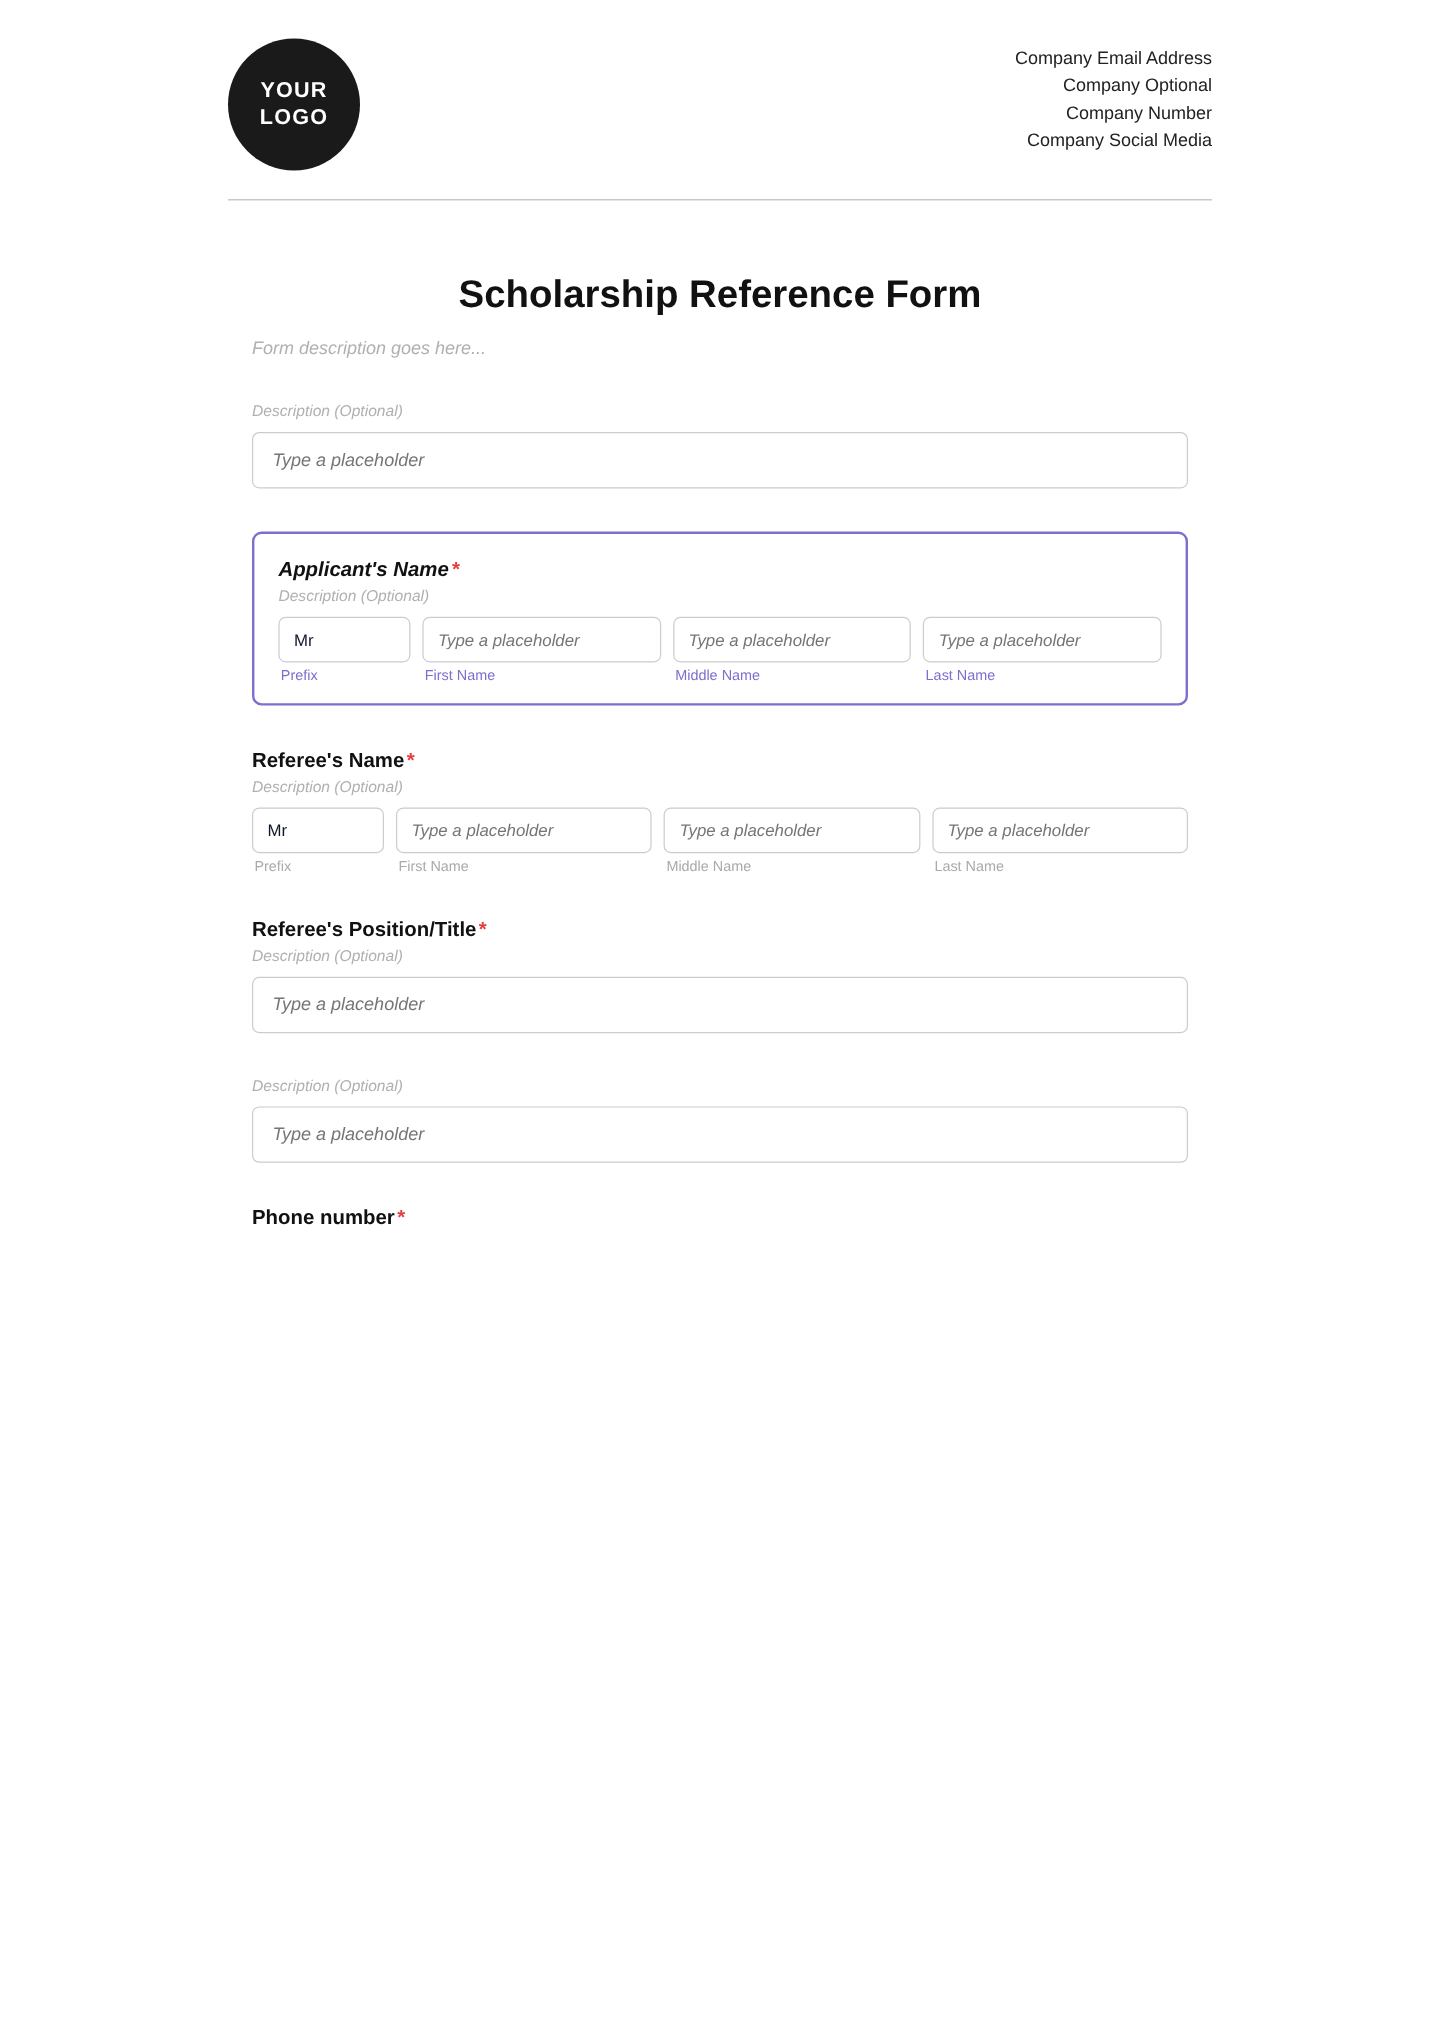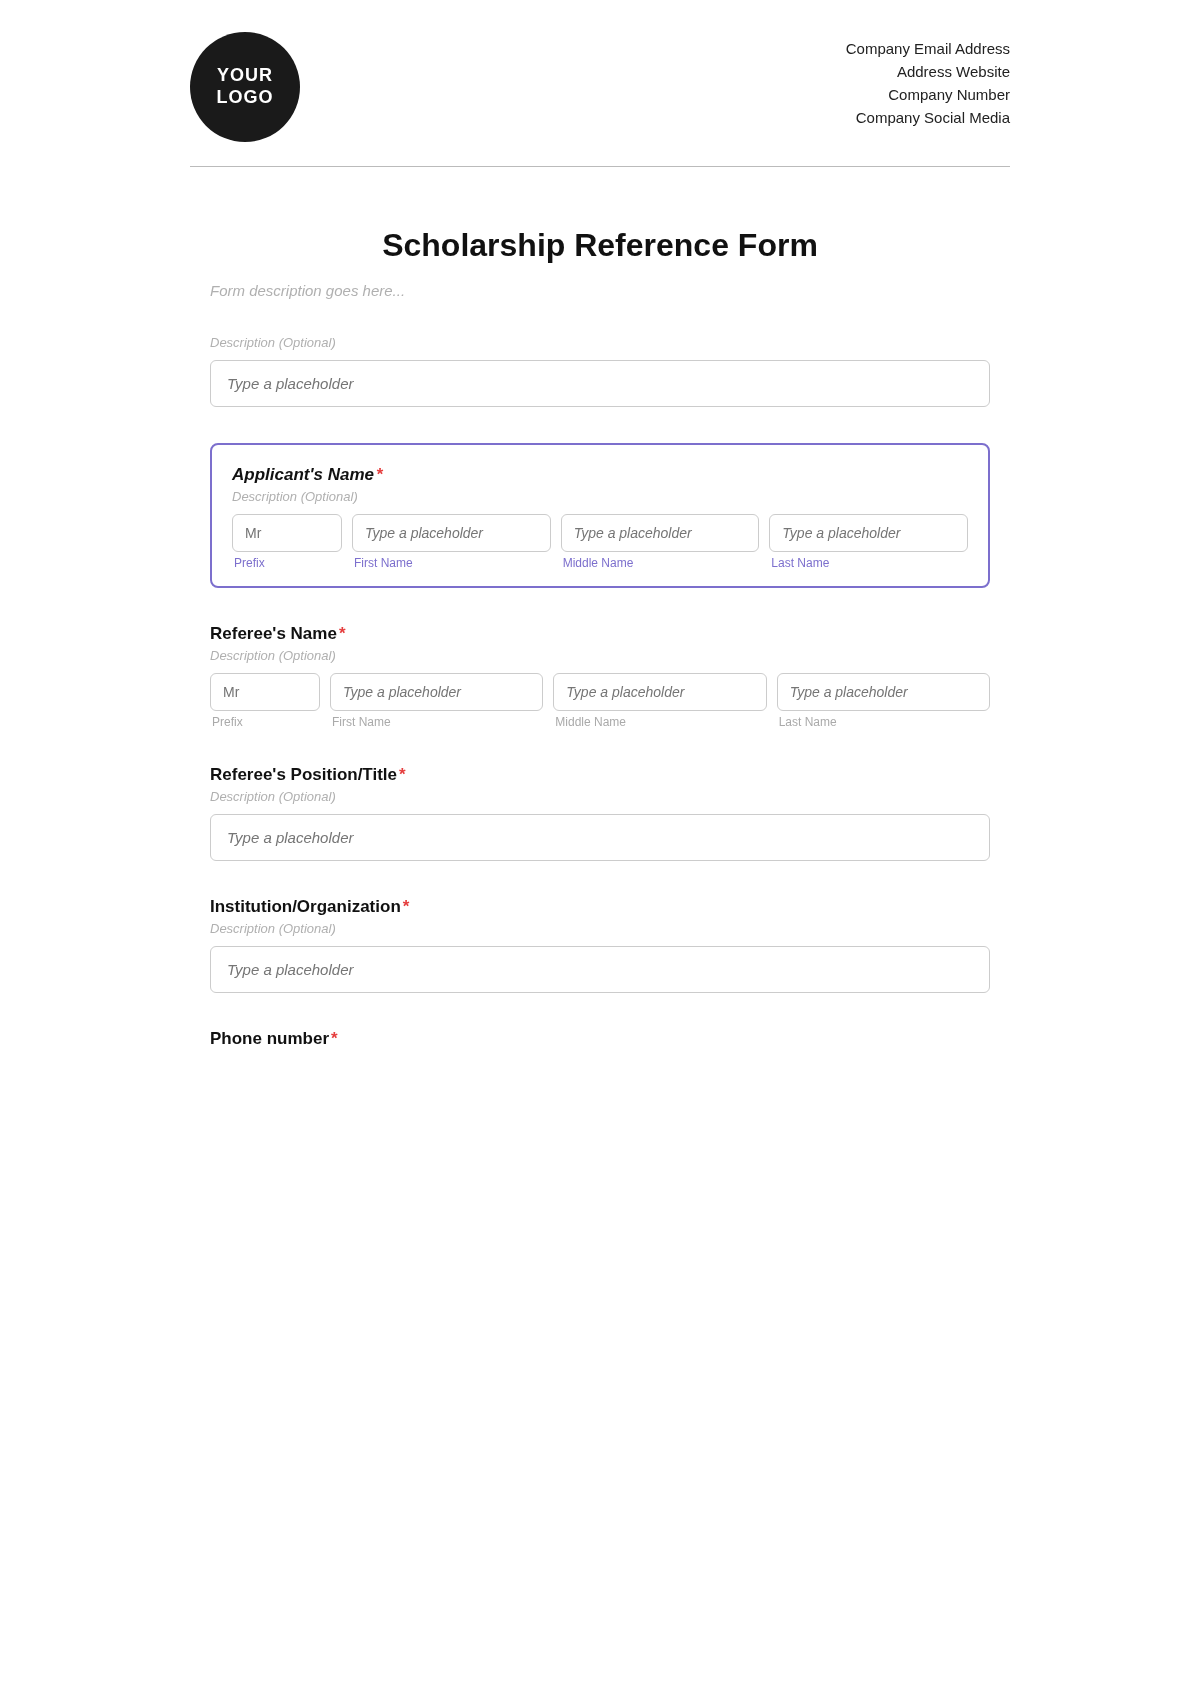--- a/index.html
+++ b/index.html
@@ -145,21 +145,21 @@
 
     .name-field-wrap:first-child {
       flex: 0 0 110px;
     }
 
     .name-input {
       border: 1px solid #ccc;
       border-radius: 6px;
       padding: 10px 12px;
       font-size: 14px;
-      color: #737373;
+      color: #0f172a;
       background: #fff;
       outline: none;
       width: 100%;
     }
 
     .name-input.placeholder-style {
       color: #aaa;
       font-style: italic;
     }
 
@@ -186,21 +186,21 @@
 </head>
 <body>
 
 <div class="header">
   <div class="logo-circle">
     <span>YOUR</span>
     <span>LOGO</span>
   </div>
   <div class="company-info">
     <span class="company-info-item">Company Email Address</span>
-    <span class="company-info-item">Address Website</span>
+    <span class="company-info-item">Company Optional</span>
     <span class="company-info-item">Company Number</span>
     <span class="company-info-item">Company Social Media</span>
   </div>
 </div>
 
 <hr class="header-divider">
 
 <div class="main-content">
 
   <h1 class="form-title">Scholarship Reference Form</h1>
@@ -263,23 +263,20 @@
 
   <div class="form-section">
     <div class="section-label">
       <span>Referee's Position/Title</span><span class="required-star">*</span>
     </div>
     <div class="section-description">Description (Optional)</div>
     <input class="input-field" type="text" placeholder="Type a placeholder" style="">
   </div>
 
   <div class="form-section">
-    <div class="section-label">
-      <span>Institution/Organization</span><span class="required-star">*</span>
-    </div>
     <div class="section-description">Description (Optional)</div>
     <input class="input-field" type="text" placeholder="Type a placeholder" style="">
   </div>
 
   <div class="form-section">
     <div class="section-label">
       <span>Phone number</span><span class="required-star">*</span>
     </div>
   </div>
 

